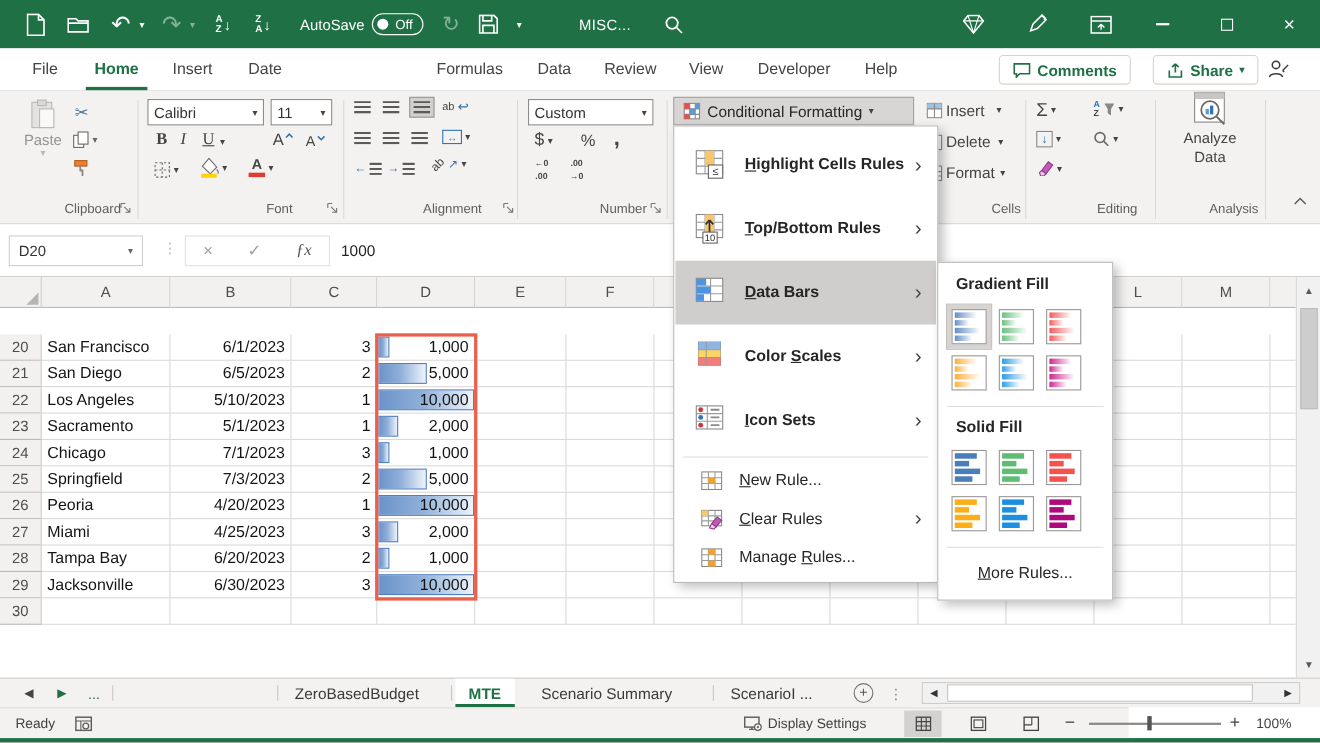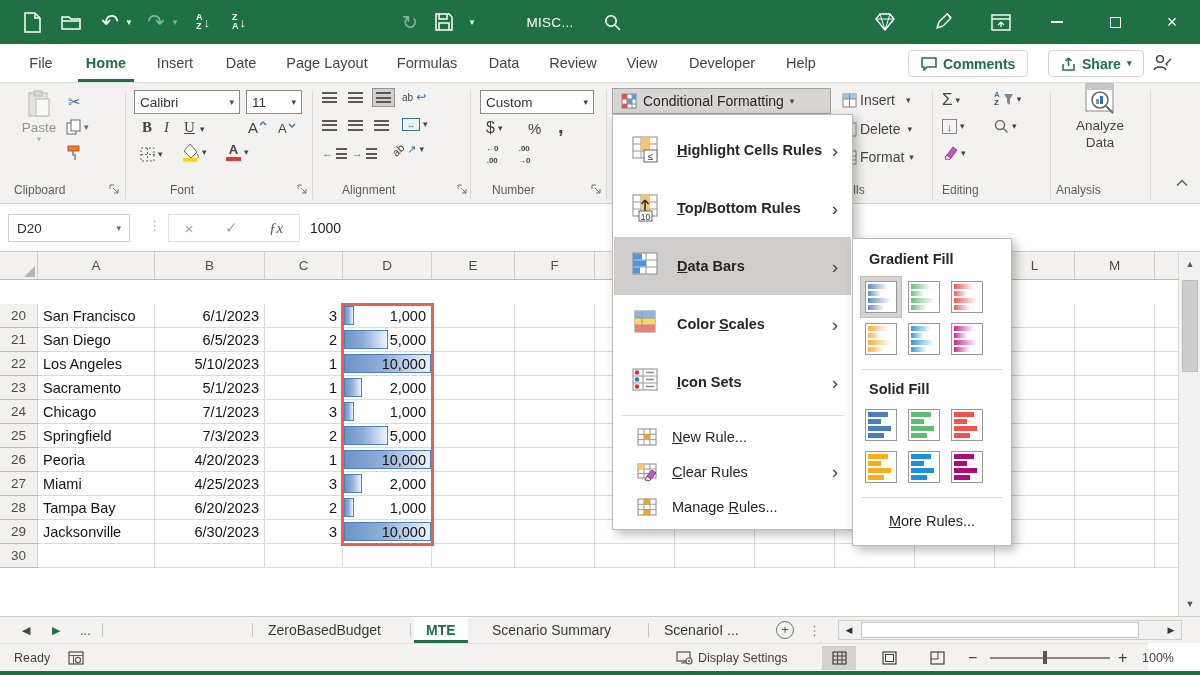--- a/index.html
+++ b/index.html
@@ -24,21 +24,21 @@
 
   
   .tabsrow{position:absolute;left:0;top:44px;width:1200px;height:39px;background:#fff;border-bottom:1px solid #e1dfdd}
   .rtab{position:absolute;top:0;height:38px;line-height:38px;font-size:14.5px;color:#444;padding:0 2px;text-align:center;cursor:pointer}
   .rtab.active{color:#1f7145;font-weight:bold;border-bottom:3px solid #1f7145}
   .pillbtn{position:absolute;top:6px;height:27px;border:1px solid #d6d4d2;border-radius:4px;background:#fff;display:flex;align-items:center;gap:6px;padding:0 12px;color:#1f7145;font-weight:bold;font-size:14px}
 
   
   .ribbon{position:absolute;left:0;top:83px;width:1200px;height:121px;background:#f3f2f1;border-bottom:1px solid #d4d2d0;font-size:14px;color:#444}
   .gsep{position:absolute;top:8px;height:176px;width:1px;background:#dcdad8;height:108px}
-  .glabel{position:absolute;bottom:6px;font-size:12px;color:#605e5c;text-align:left}
+  .glabel{position:absolute;bottom:6px;font-size:12px;color:#605e5c;text-align:right}
   .launch{position:absolute;bottom:8px;width:12px;height:12px}
   .combo{position:absolute;background:#fff;border:1px solid #8f8d8b;display:flex;align-items:center;justify-content:space-between;padding:0 5px;font-size:13.5px;color:#333;height:24px}
   .rbtn{position:absolute;display:flex;align-items:center;gap:3px;color:#444}
   .lns{width:15px;height:11px;background:linear-gradient(#5c5a58 0 2px,transparent 2px 4.5px,#5c5a58 4.5px 6.5px,transparent 6.5px 9px,#5c5a58 9px 11px)}
   .selbox{background:#d2d0ce;border:1px solid #98968d;padding:3px}
   .bigbtn{position:absolute;display:flex;flex-direction:column;align-items:center;color:#444}
   .cfbtn{position:absolute;left:612px;top:5px;width:219px;height:26px;background:#d8d6d4;border:1px solid #a5a3a1;display:flex;align-items:center;gap:6px;padding:0 8px;font-size:14px;color:#262626}
   .dec2{display:flex;flex-direction:column;font-size:8px;line-height:1.1;color:#444;font-weight:bold}
 
   
@@ -99,21 +99,21 @@
   .stab{position:absolute;top:0;height:26px;line-height:26px;padding:0 12px;cursor:pointer}
   .stab.active{background:#fff;color:#1f7145;font-weight:bold;border-bottom:3px solid #1f7145}
   .stsep{position:absolute;top:6px;width:1px;height:14px;background:#c8c6c4}
   .navarr{position:absolute;top:0;height:26px;display:flex;align-items:center;font-size:11px;color:#444}
   .addsheet{position:absolute;top:4px;width:18px;height:18px;border:1.4px solid #767472;border-radius:50%;color:#565452;font-size:13px;line-height:15px;text-align:center}
   .hscroll{position:absolute;left:838px;top:3px;width:344px;height:20px;background:#f1f1f1;border:1px solid #d0cecc;display:flex;align-items:center}
   .hthumb{position:absolute;left:22px;width:278px;top:1px;bottom:1px;background:#fff;border:1px solid #c7c5c3}
   .harr{position:absolute;top:0;height:18px;width:20px;display:flex;align-items:center;justify-content:center;font-size:9px;color:#333}
 
   
-  .statusbar{position:absolute;left:0;top:643px;width:1148px;height:28px;background:#f3f2f1;border-top:1px solid #e1dfdd;font-size:12.5px;color:#424242}
+  .statusbar{position:absolute;left:0;top:643px;width:1026px;height:28px;background:#f3f2f1;border-top:1px solid #e1dfdd;font-size:12.5px;color:#424242}
   .sitem{position:absolute;top:0;height:28px;display:flex;align-items:center;gap:5px}
   .viewbtn{position:absolute;top:2px;width:34px;height:24px;display:flex;align-items:center;justify-content:center}
   .viewbtn.sel{background:#d4d2d0}
   .ztrack{position:absolute;top:13px;width:120px;height:2px;background:#8a8886}
   .zthumb{position:absolute;top:7px;width:4px;height:13px;background:#555}
   .greenstrip{position:absolute;left:0;top:671px;width:1200px;height:4px;background:#1f7145}
 </style>
 </head>
 <body>
 
@@ -147,20 +147,27 @@
     </span>
     <span class="tb-ico" style="left:226px;width:26px">
       <span class="sortico">
           <span class="lt">
             <span>Z</span>
             <span>A</span>
           </span>
           <span class="ar">↓</span>
         </span>
     </span>
+    <span class="tb-ico autosave" style="left:264px;width:130px">
+      <span>AutoSave</span>
+      <span class="pill">
+          <span class="dot"></span>
+          <span>Off</span>
+        </span>
+    </span>
     <span class="tb-ico dim" style="left:398px;width:24px;font-size:19px">↻</span>
     <span class="tb-ico" style="left:432px;width:24px">
       <svg width="18" height="18" viewBox="0 0 18 18">
           <path d="M1 1h13l3 3v13H1z" fill="none" stroke="#fff" stroke-width="1.5"></path>
           <path d="M4 1v5h8V1M4 17v-7h10v7" fill="none" stroke="#fff" stroke-width="1.5"></path>
         </svg>
     </span>
     <span class="tb-ico chev" style="left:466px;width:12px">▾</span>
     <span class="tb-ico doctitle" style="left:515px;width:70px">MISC...</span>
     <span class="tb-ico" style="left:600px;width:24px">
@@ -195,21 +202,20 @@
         <span class="winbox"></span>
       </span>
     <span class="tb-ico" style="left:1158px;width:28px;font-size:18px">×</span>
   </div>
 
   <div class="tabsrow">
     <span class="rtab" style="left:18px;width:46px">File</span>
     <span class="rtab active" style="left:78px;width:56px">Home</span>
     <span class="rtab" style="left:148px;width:54px">Insert</span>
     <span class="rtab" style="left:216px;width:50px">Date</span>
-    <span class="rtab" style="left:280px;width:94px">Page Layout</span>
     <span class="rtab" style="left:388px;width:78px">Formulas</span>
     <span class="rtab" style="left:480px;width:48px">Data</span>
     <span class="rtab" style="left:542px;width:62px">Review</span>
     <span class="rtab" style="left:618px;width:48px">View</span>
     <span class="rtab" style="left:680px;width:84px">Developer</span>
     <span class="rtab" style="left:778px;width:46px">Help</span>
     <span class="pillbtn" style="left:908px">
       <span>
           <svg width="16" height="14" viewBox="0 0 16 14">
             <path d="M1 1h14v9H6l-3 3v-3H1z" fill="none" stroke="#1f7145" stroke-width="1.5"></path>

